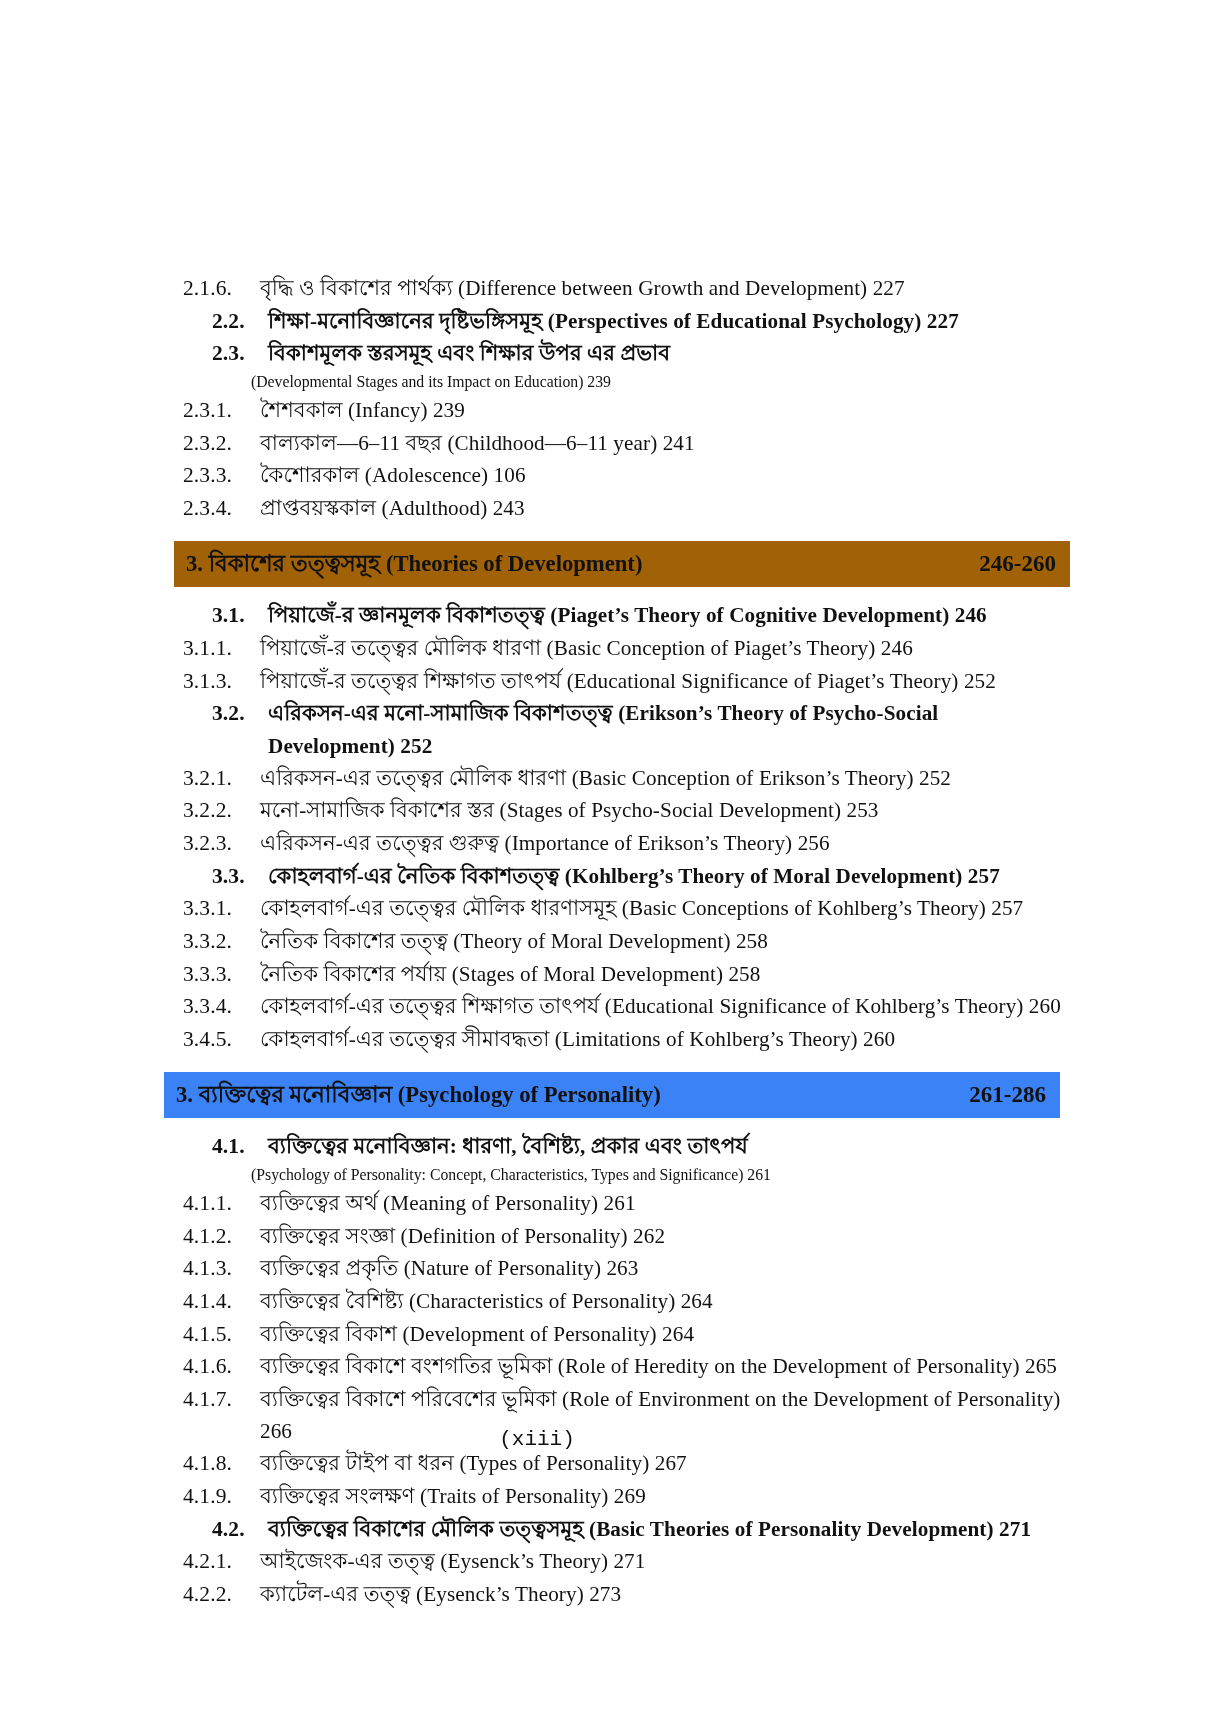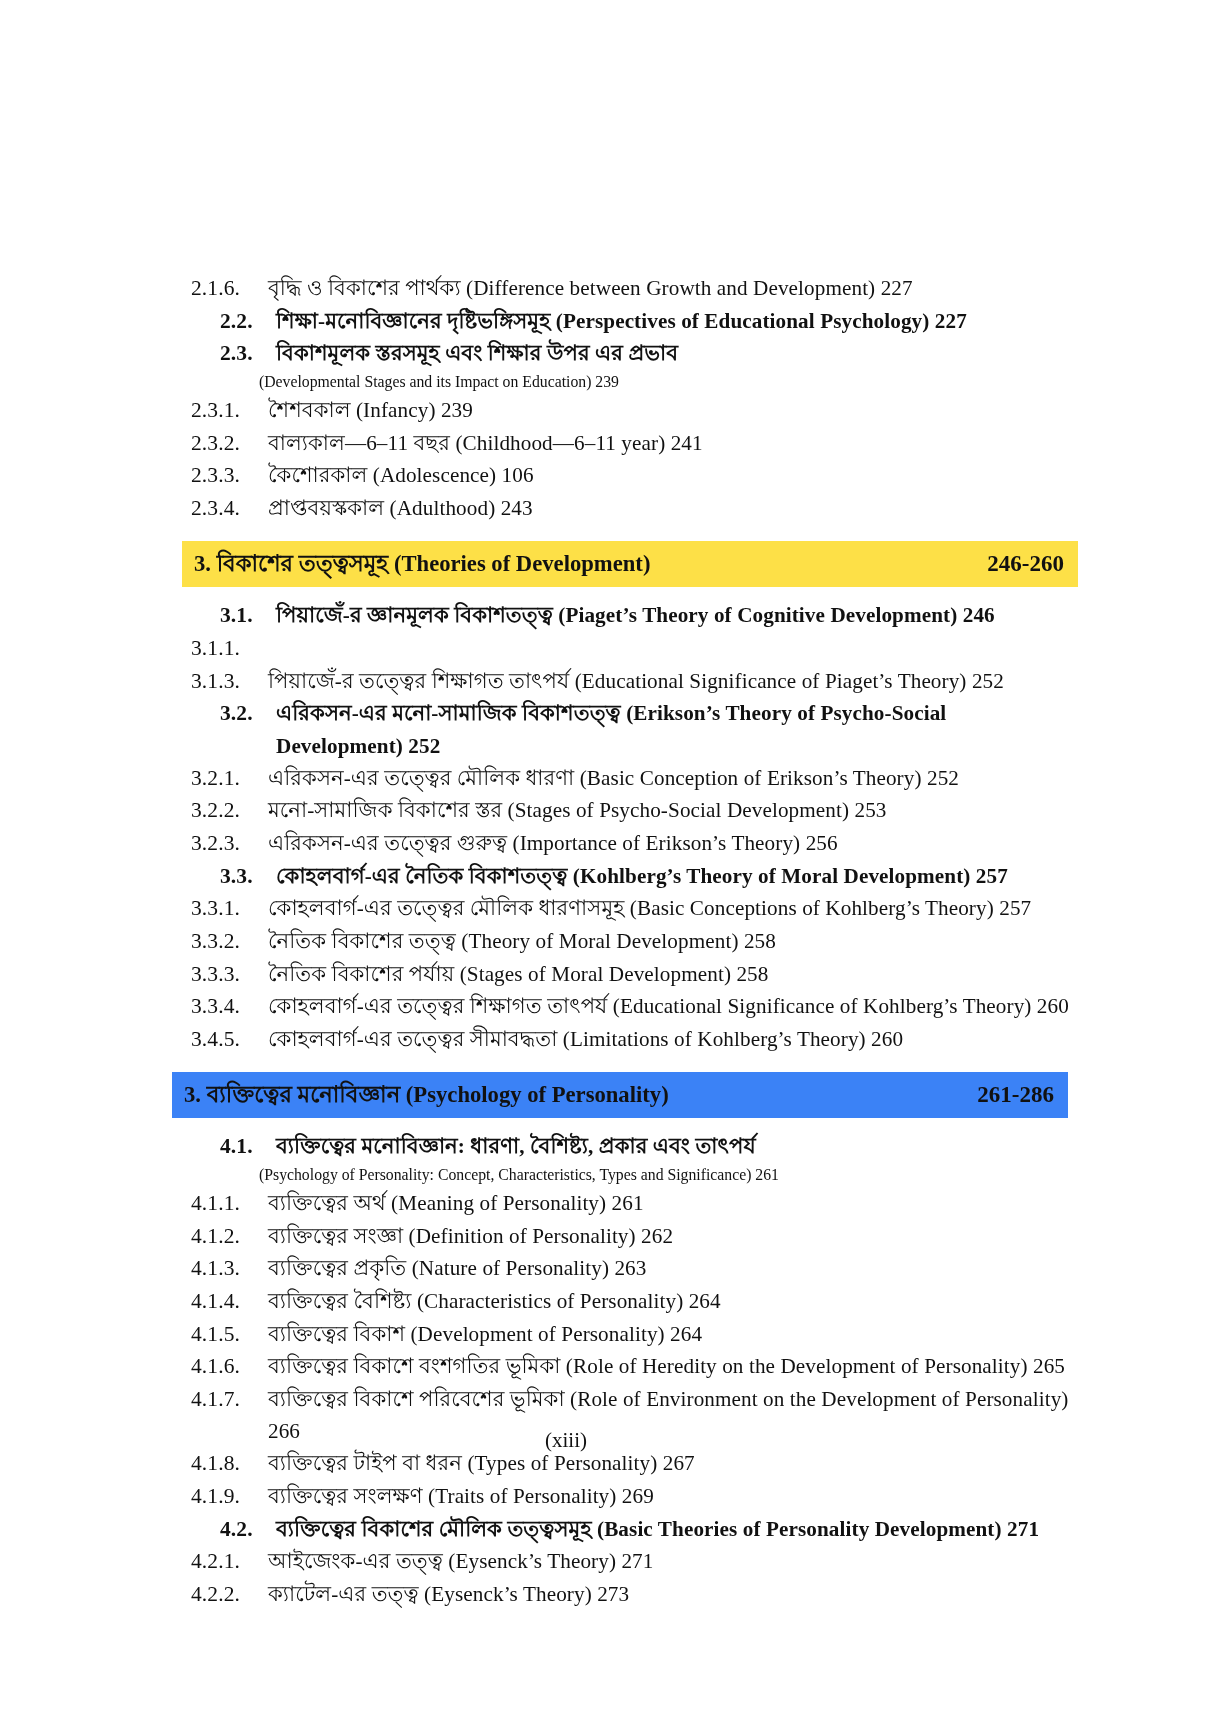--- a/index.html
+++ b/index.html
@@ -11,21 +11,21 @@
     width: 1214px;
     height: 1718px;
     position: relative;
     font-family: "Liberation Serif", "DejaVu Serif", serif;
     color: #111111;
     -webkit-font-smoothing: antialiased;
   }
 
   .page {
     position: absolute;
-    left: 16px;
+    left: 8px;
     top: 0;
     width: 1093px;
     height: 1718px;
     box-sizing: border-box;
     padding: 272px 150px 0 158px;
   }
 
   .toc {
     width: 900px;
   }
@@ -105,22 +105,21 @@
   }
 
   
   .folio {
     position: absolute;
     left: 0;
     top: 1428px;
     width: 1074px;
     text-align: center;
     font-size: 21px;
-    font-family: Liberation Serif, serif;
-    margin-left: 29px;
+    font-family: Liberation Mono, monospace;
   }
 </style>
 </head>
 <body>
 
 <div class="page">
   <div class="toc" id="toc-root">
       <div class="entry lvl3">
         <span class="num">2.1.6.</span>
         <span class="txt bn">বৃদ্ধি ও বিকাশের পার্থক্য (Difference between Growth and Development) 227</span>
@@ -143,30 +142,31 @@
         <span class="txt bn">বাল্যকাল—6–11 বছর (Childhood—6–11  year) 241</span>
       </div>
       <div class="entry lvl3">
         <span class="num">2.3.3.</span>
         <span class="txt bn">কৈশোরকাল (Adolescence) 106</span>
       </div>
       <div class="entry lvl3">
         <span class="num">2.3.4.</span>
         <span class="txt bn">প্রাপ্তবয়স্ককাল (Adulthood) 243</span>
       </div>
-      <div class="bar" style="background: #fde047; margin-left: 8px;">
+      <div class="bar" style="background: #a16207; margin-left: 8px;">
         <span class="bar-title bn">3. বিকাশের তত্ত্বসমূহ (Theories of Development)</span>
         <span class="bar-pages">246-260</span>
       </div>
       <div class="entry lvl2">
         <span class="num">3.1.</span>
         <span class="txt bn">পিয়াজেঁ-র জ্ঞানমূলক বিকাশতত্ত্ব (Piaget’s Theory of Cognitive Development) 246</span>
       </div>
       <div class="entry lvl3">
         <span class="num">3.1.1.</span>
+        <span class="txt bn">পিয়াজেঁ-র তত্ত্বের মৌলিক ধারণা (Basic Conception of Piaget’s Theory) 246</span>
       </div>
       <div class="entry lvl3">
         <span class="num">3.1.3.</span>
         <span class="txt bn">পিয়াজেঁ-র তত্ত্বের শিক্ষাগত তাৎপর্য (Educational Significance of Piaget’s Theory) 252</span>
       </div>
       <div class="entry lvl2">
         <span class="num">3.2.</span>
         <span class="txt bn">এরিকসন-এর মনো-সামাজিক বিকাশতত্ত্ব (Erikson’s Theory of Psycho-Social Development) 252</span>
       </div>
       <div class="entry lvl3">

